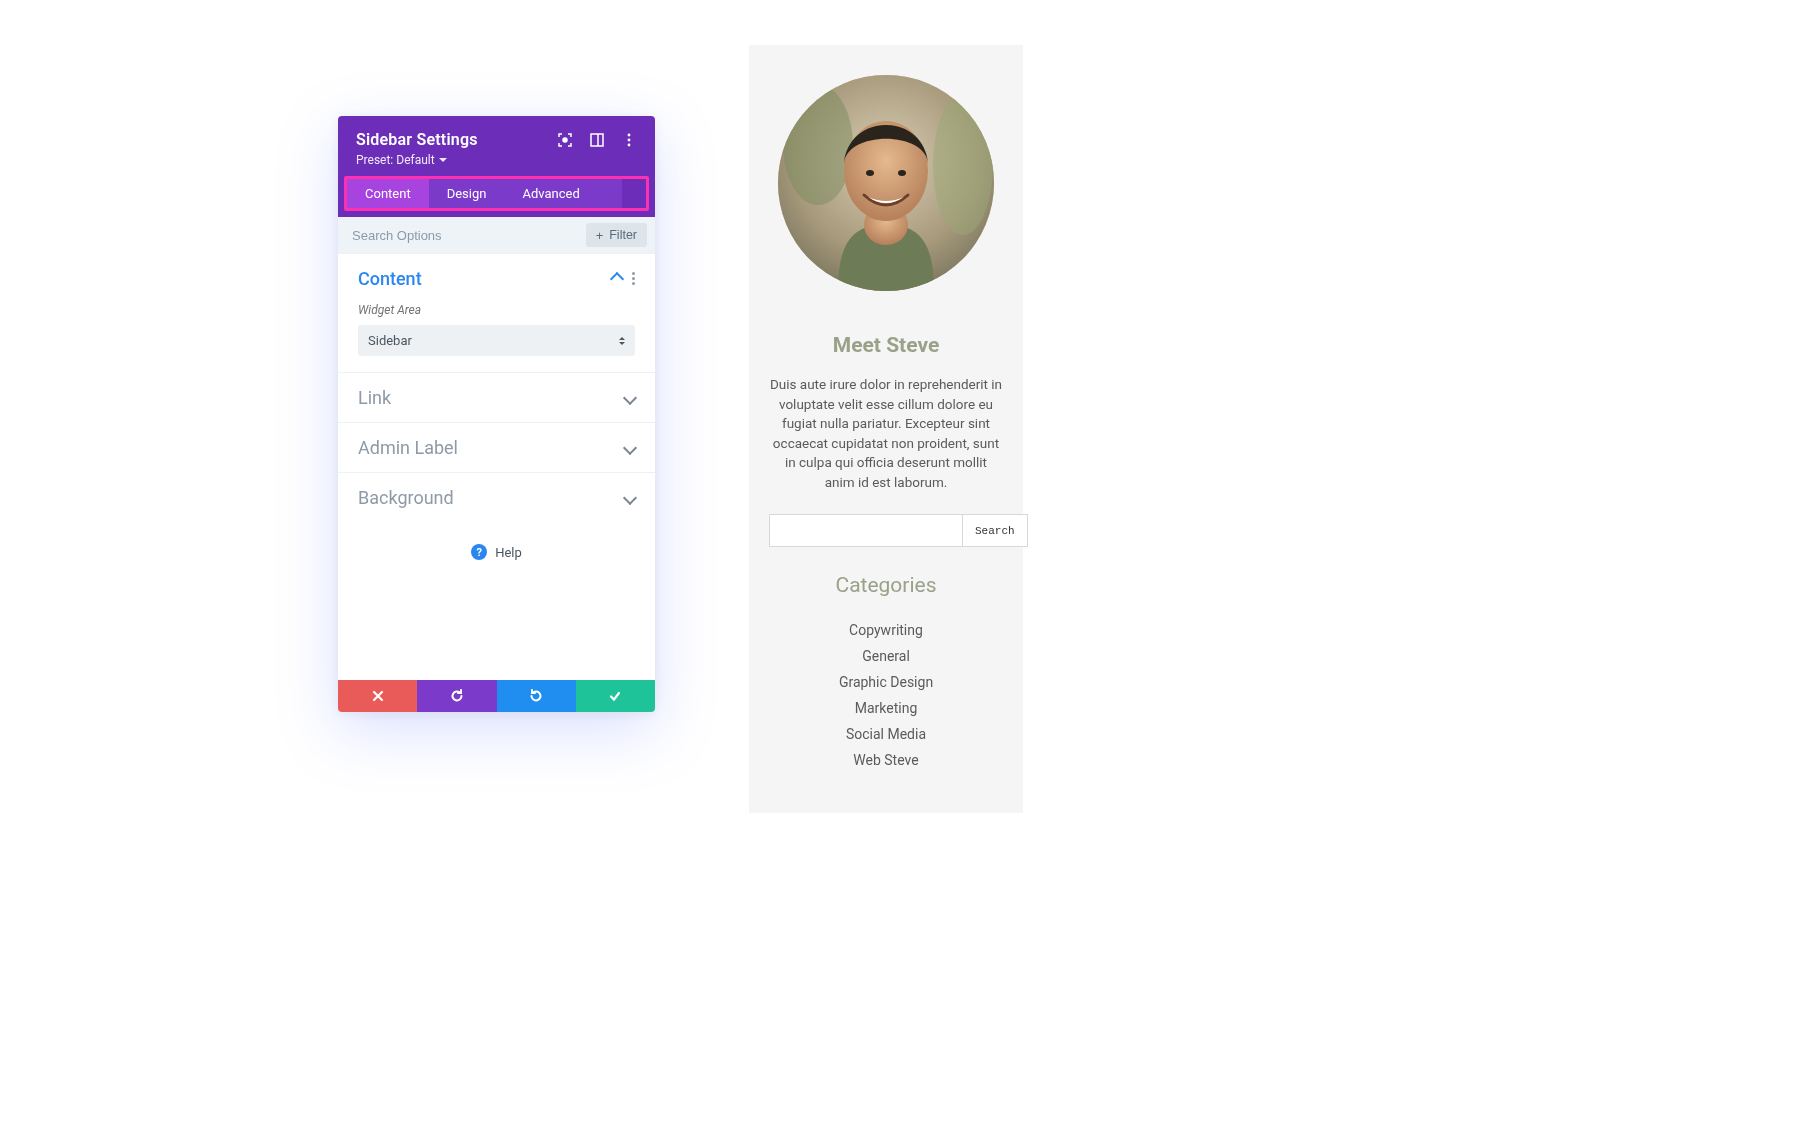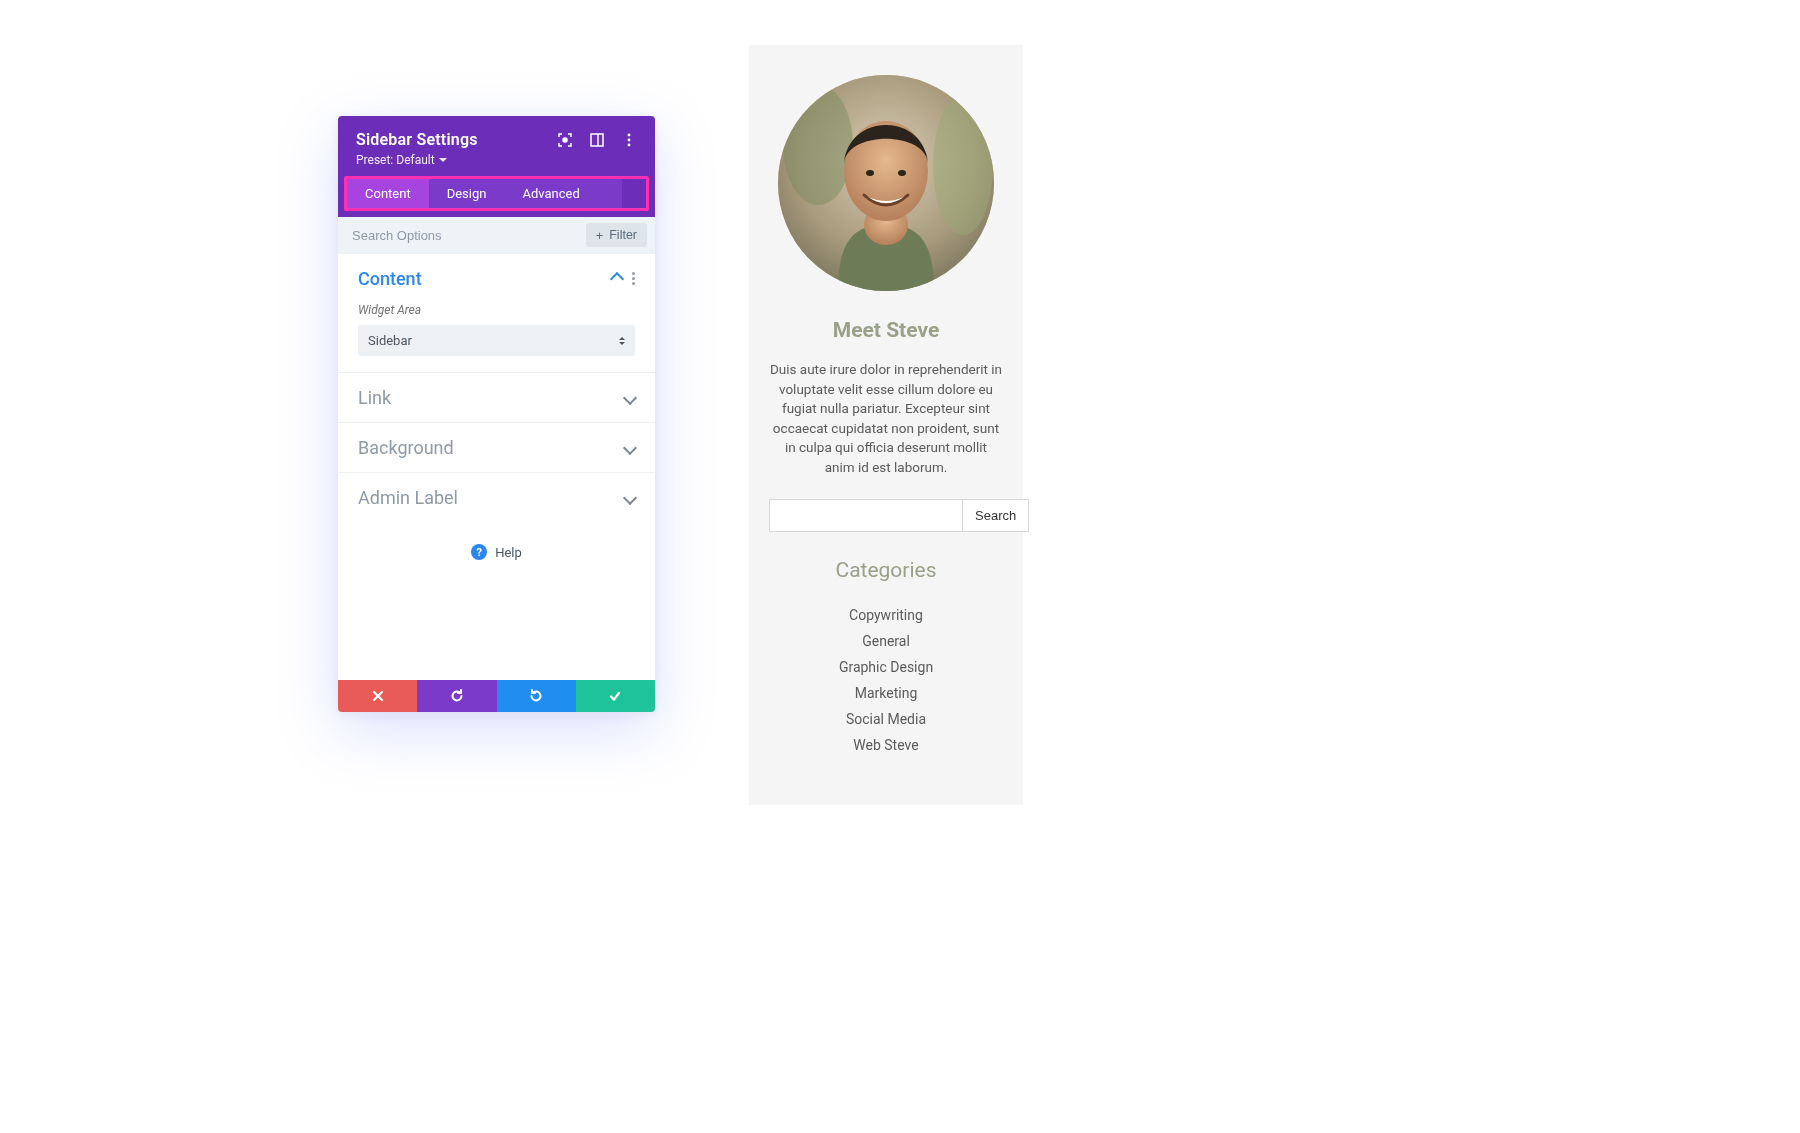--- a/index.html
+++ b/index.html
@@ -69,25 +69,25 @@
 
   
   .preview {
     position:absolute; left:749px; top:45px;
     width:274px; min-height:760px;
     background:#f5f5f5; padding:30px 20px 40px 20px;
     text-align:center;
   }
   .avatar { width:216px; height:216px; border-radius:50%; margin:0 auto; overflow:hidden; background:#cbb99a; position:relative; }
   .avatar svg { width:100%; height:100%; display:block; }
-  .meet { color:#9aa189; font-size:21px; font-weight:700; margin-top:27px; }
+  .meet { color:#9aa189; font-size:21px; font-weight:700; margin-top:42px; }
   .bio { color:#5b5b5b; font-size:13.5px; line-height:1.45; margin-top:18px; }
   .search-box { display:flex; margin-top:22px; }
   .search-box input { flex:1; border:1px solid #d8d8d8; border-right:none; padding:8px; font-size:13px; outline:none; }
-  .search-box button { border:1px solid #d8d8d8; background:#fff; padding:8px 12px; font-size:13px; color:#333; cursor:pointer; }
+  .search-box button { border:1px solid #d8d8d8; background:#fff; padding:8px 12px; font-size:11px; color:#333; cursor:pointer;font-family:Liberation Mono, monospace; }
   .cats { color:#9aa189; font-size:21px; font-weight:400; margin-top:26px; }
   .cat-list { list-style:none; margin-top:20px; }
   .cat-list li { color:#5b5b5b; font-size:14px; padding:5px 0; cursor:pointer; }
 </style>
 </head>
 <body>
 
 <div class="stage">
 
   <div class="panel">
@@ -163,30 +163,30 @@
       <div class="section-hd">
         <div class="sec-title">Link</div>
         <div class="sec-right">
             <span class="chevron"></span>
           </div>
       </div>
     </div>
 
     <div class="section">
       <div class="section-hd">
-        <div class="sec-title">Background</div>
+        <div class="sec-title">Admin Label</div>
         <div class="sec-right">
             <span class="chevron"></span>
           </div>
       </div>
     </div>
 
     <div class="section">
       <div class="section-hd">
-        <div class="sec-title">Admin Label</div>
+        <div class="sec-title">Background</div>
         <div class="sec-right">
             <span class="chevron"></span>
           </div>
       </div>
     </div>
 
     <div class="help">
       <span class="help-badge">?</span>
       <span>Help</span>
     </div>

